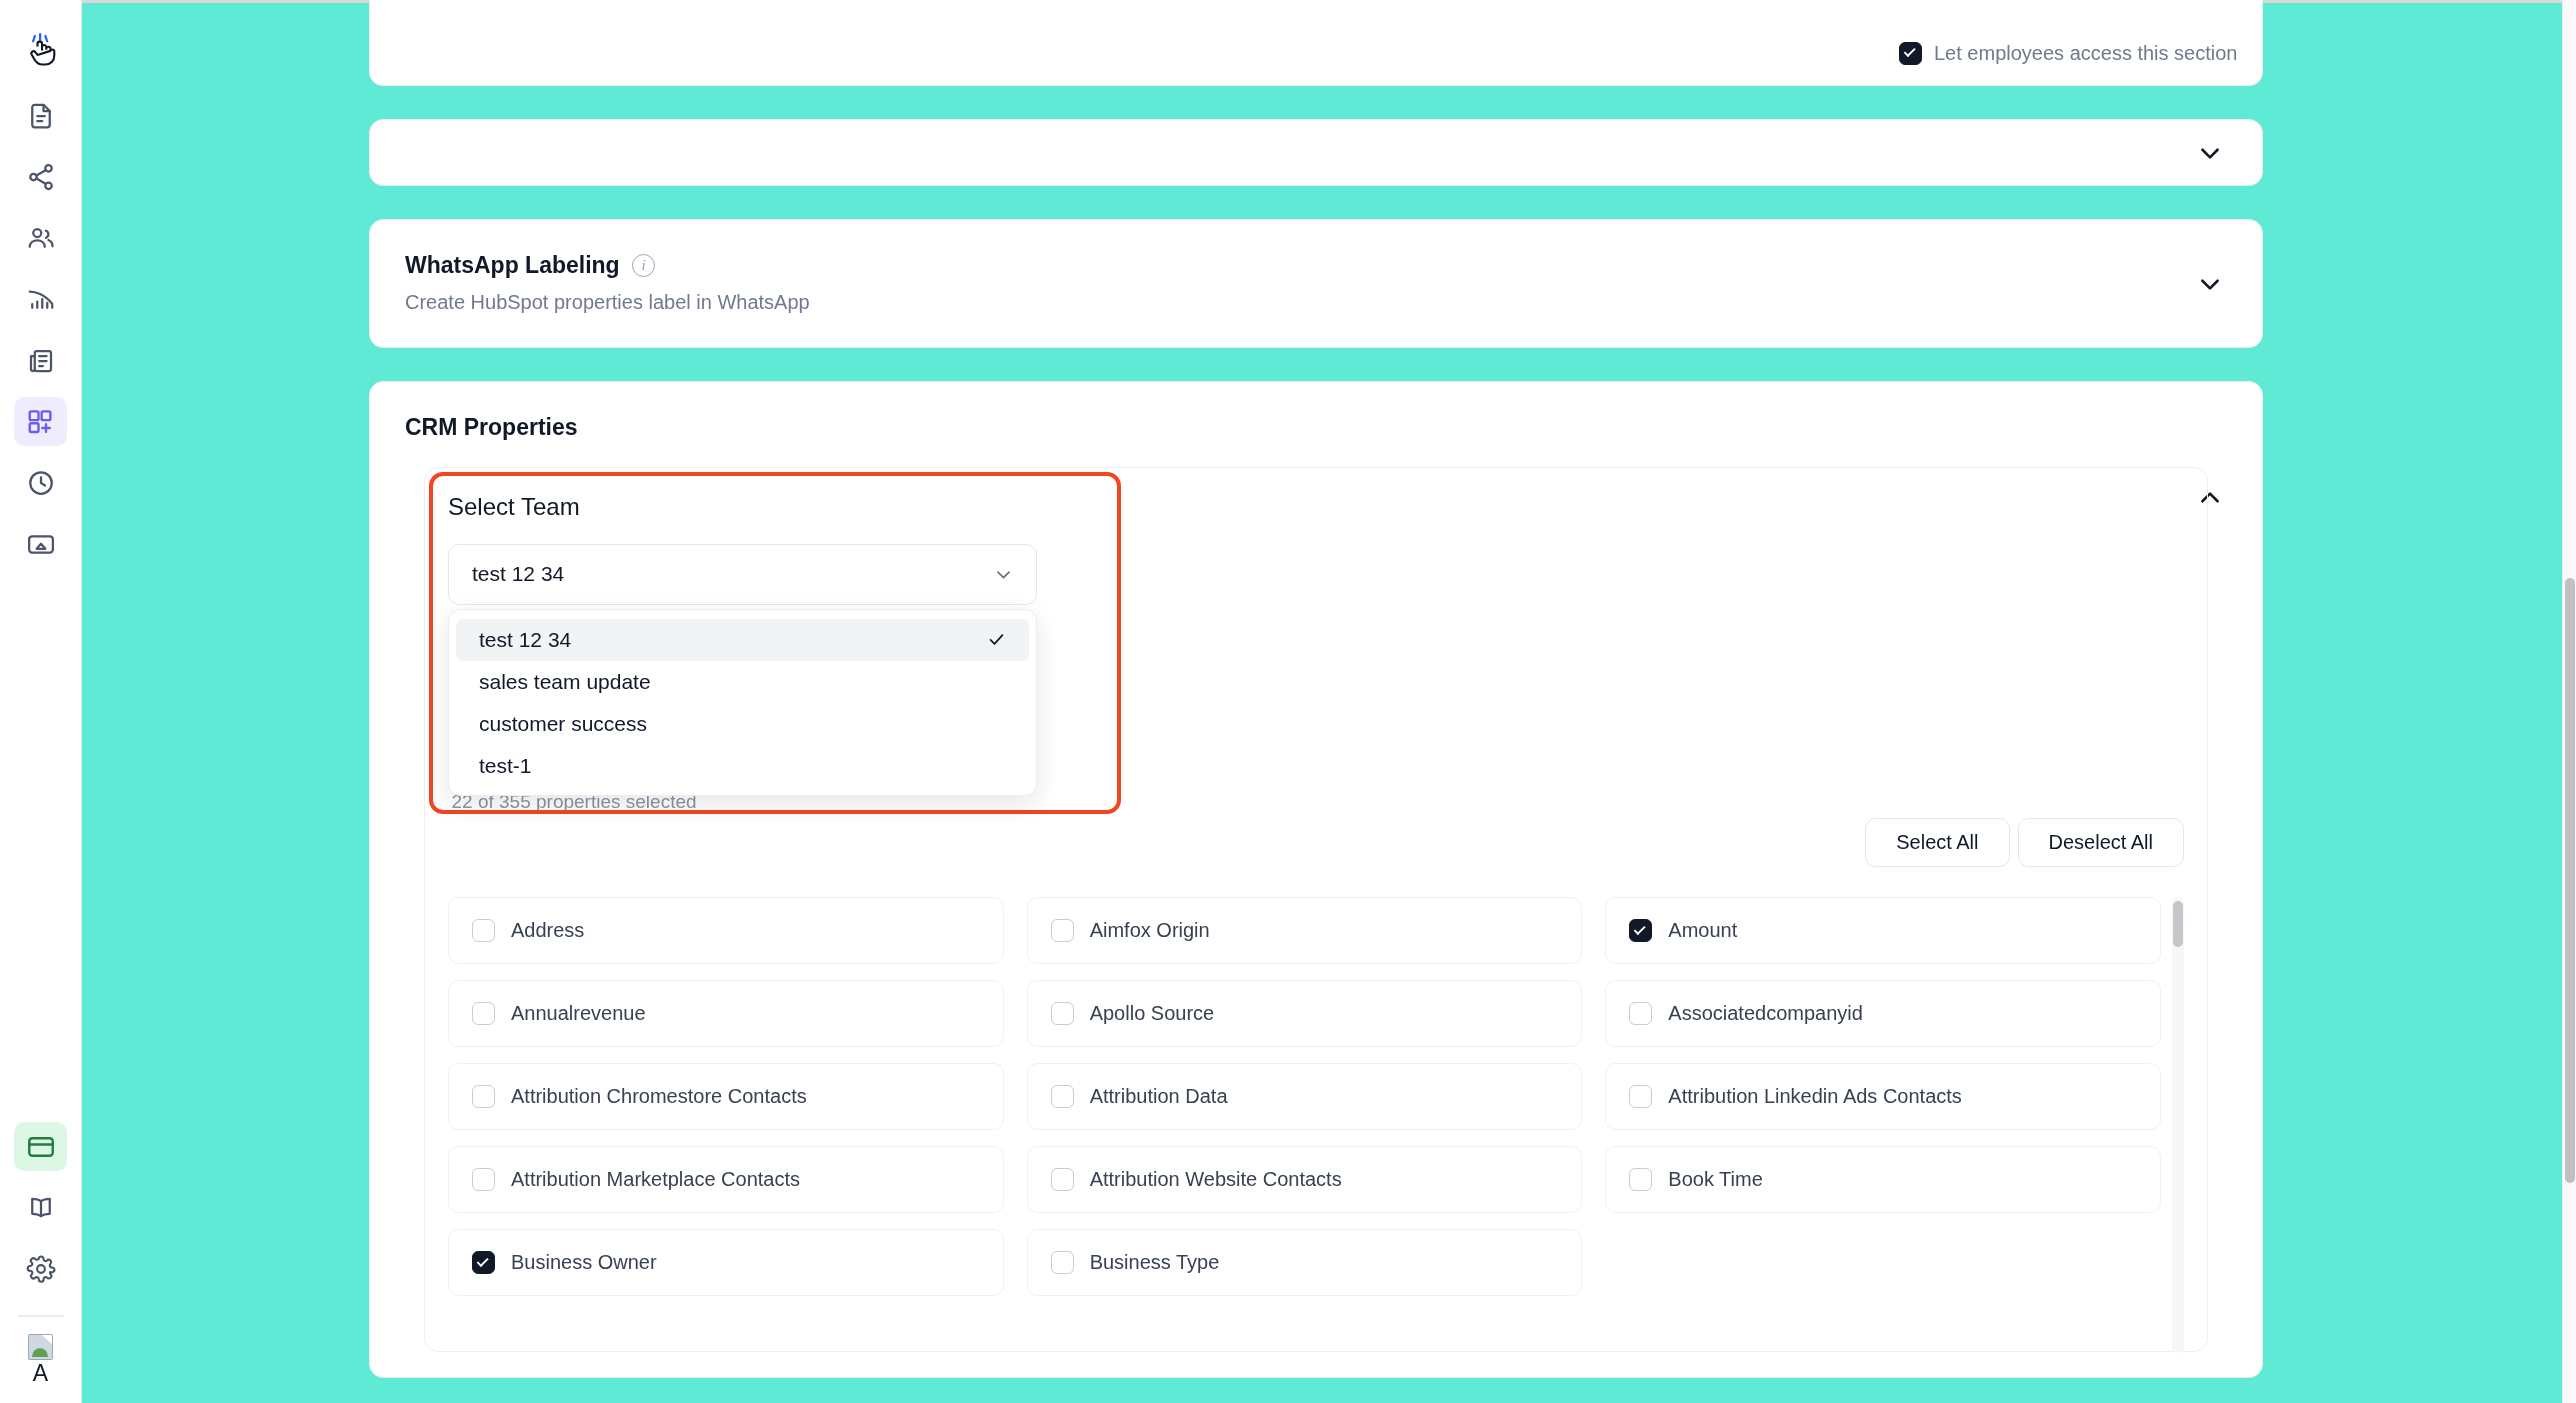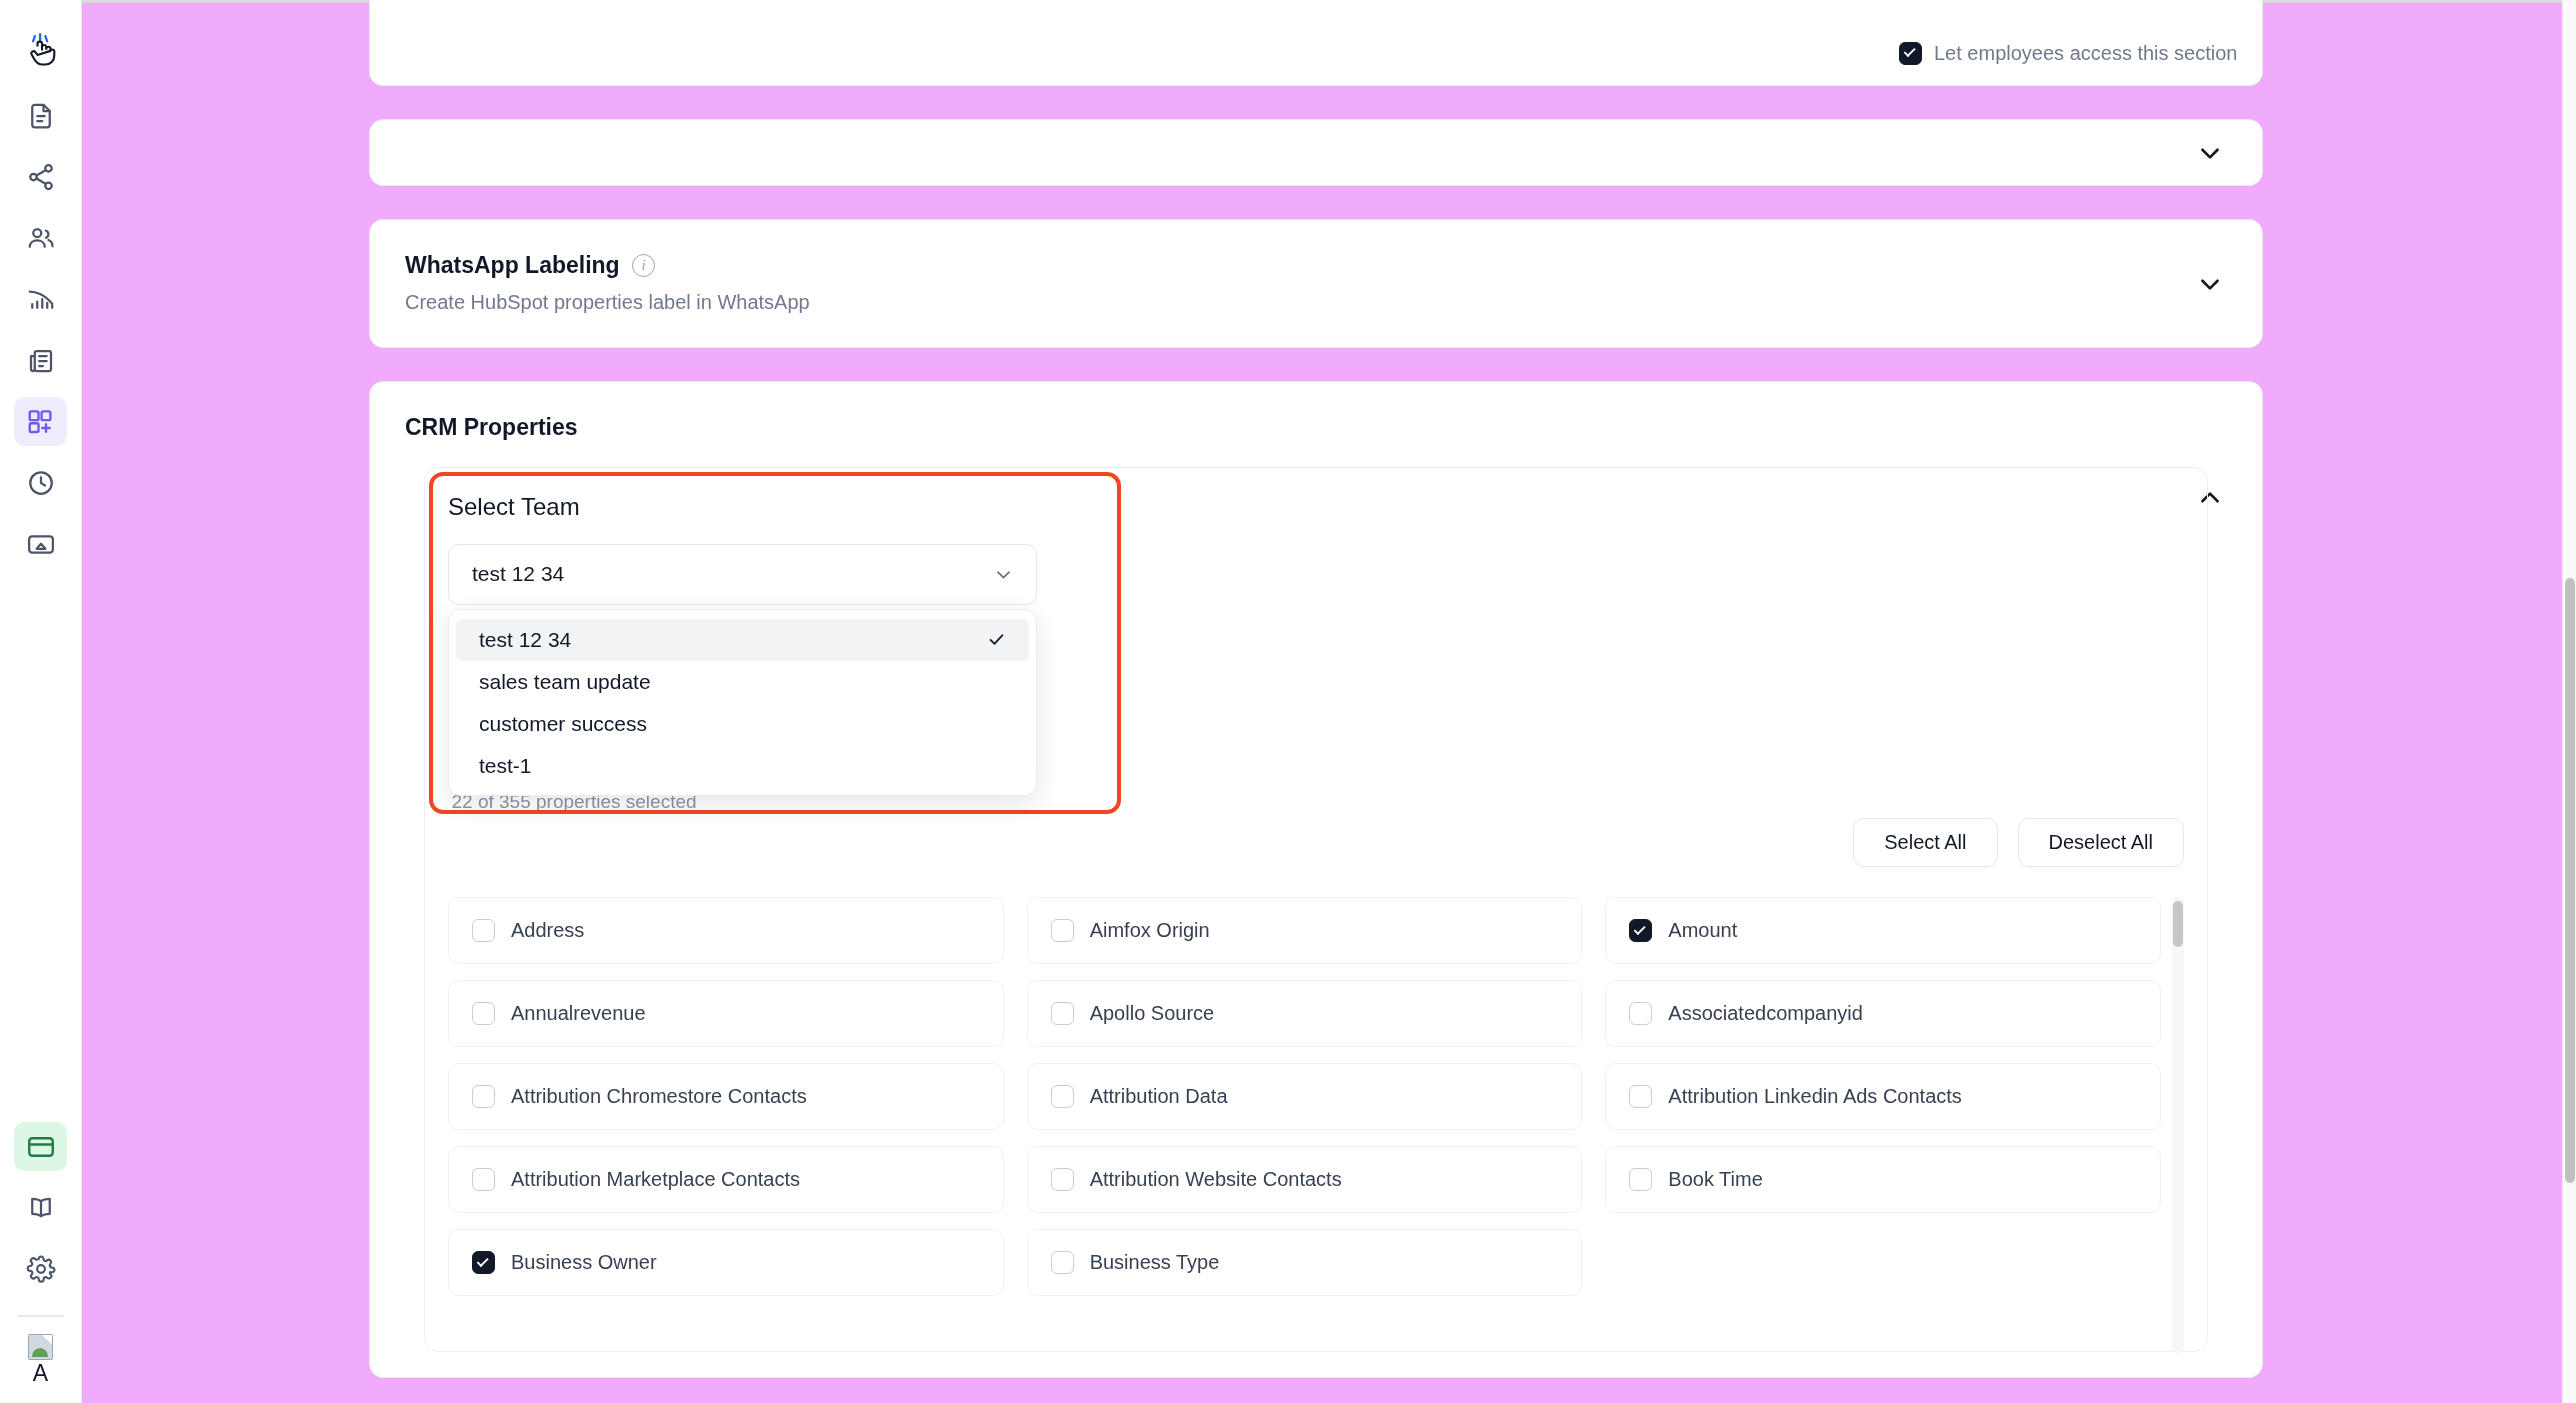--- a/index.html
+++ b/index.html
@@ -66,21 +66,21 @@
     clip-path: polygon(100% 0, 0 0, 100% 100%);
     border-left: 0.9px solid #9aa7b6;
   }
   .avatar-letter { font-size: 23px; color: #111827; line-height: 1; }
 
   
   #main {
     flex: 1;
     height: 1404px;
     position: relative;
-    background: #f0abfc;
+    background: #5eead4;
     overflow: hidden;
   }
   #content-scroll {
     position: absolute;
     top: 0; left: 0; right: 14px; bottom: 0;
     overflow: hidden;
   }
   .page-inner {
     width: 1894px;
     margin-left: 287px;
@@ -193,21 +193,21 @@
     margin: 0 7px;
     border-radius: 7px;
   }
   .dd-item.sel { background: #f2f3f5; }
   .dd-check { width: 19px; height: 19px; color: #111827; }
   .dd-check svg { width: 19px; height: 19px; display: block; }
   .count-anchor { position: absolute; left: 3.5px; top: 298px; font-size: 19px; color: #8b93a3; }
 
   .allbtns {
     position: absolute; right: 23px; top: 773px;
-    display: flex; gap: 20px;
+    display: flex; gap: 8px;
   }
   .btn {
     height: 49px; padding: 0 30px;
     border: 1.8px solid #e3e6eb; border-radius: 10.5px;
     background: #fff; color: #111827;
     font-size: 20px; font-family: "Liberation Sans", sans-serif;
     display: flex; align-items: center; justify-content: center;
     cursor: pointer;
   }
 

